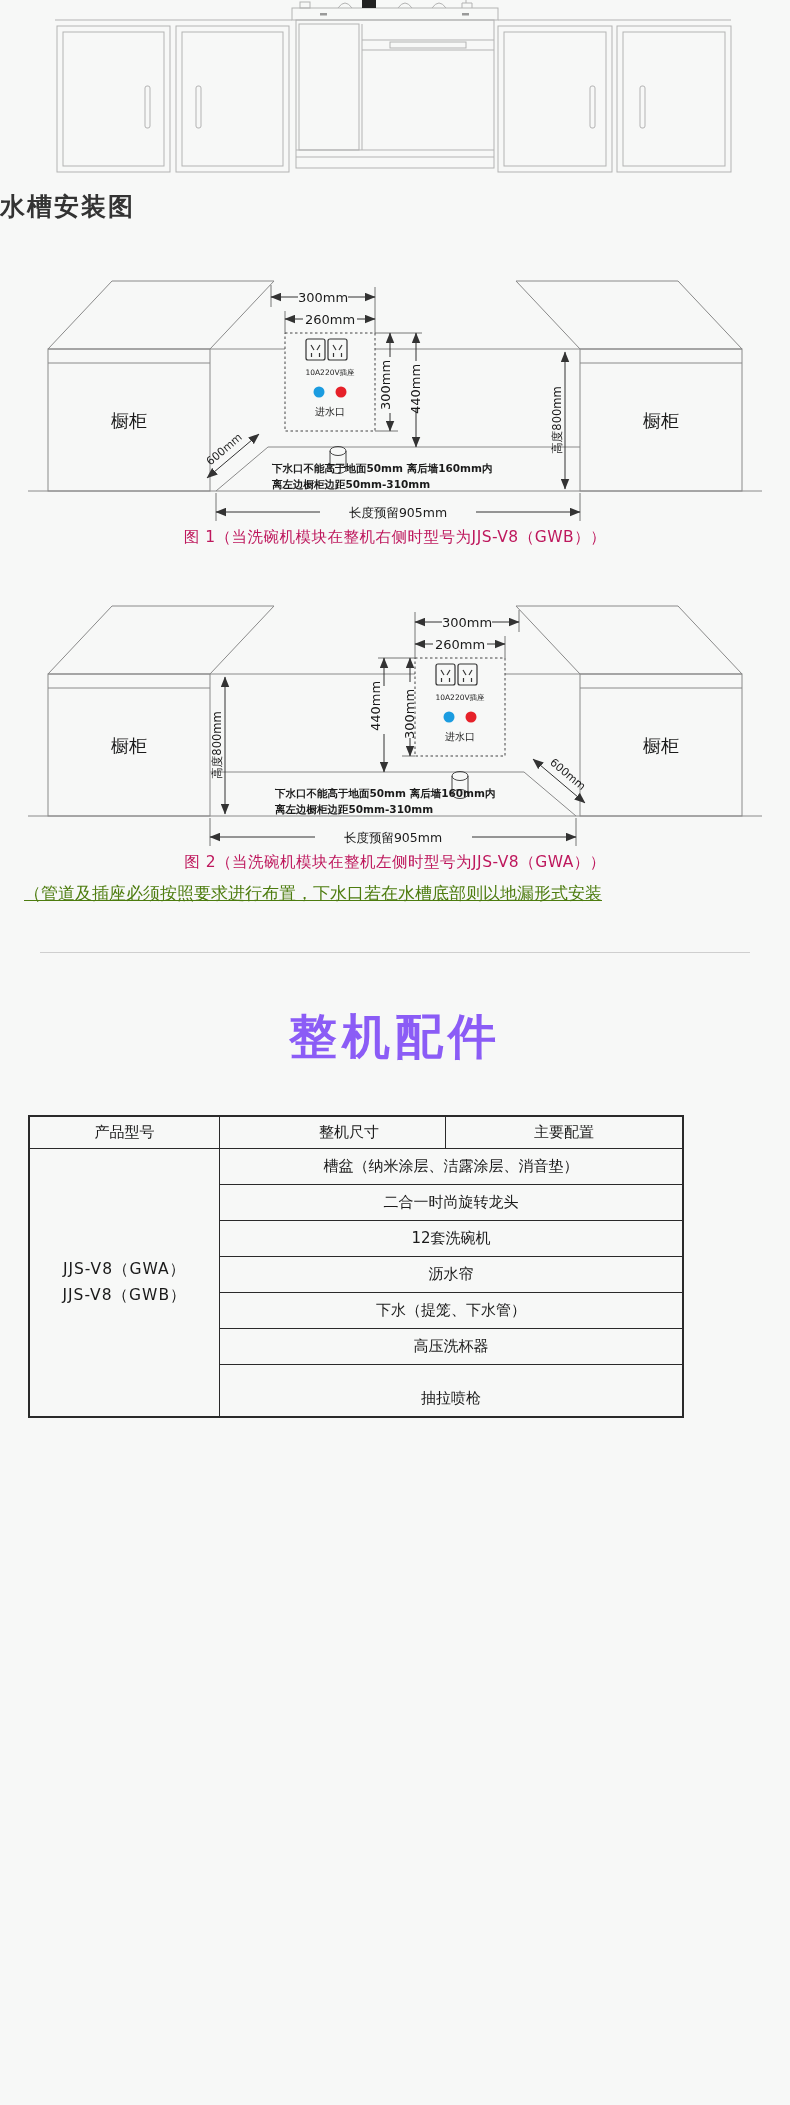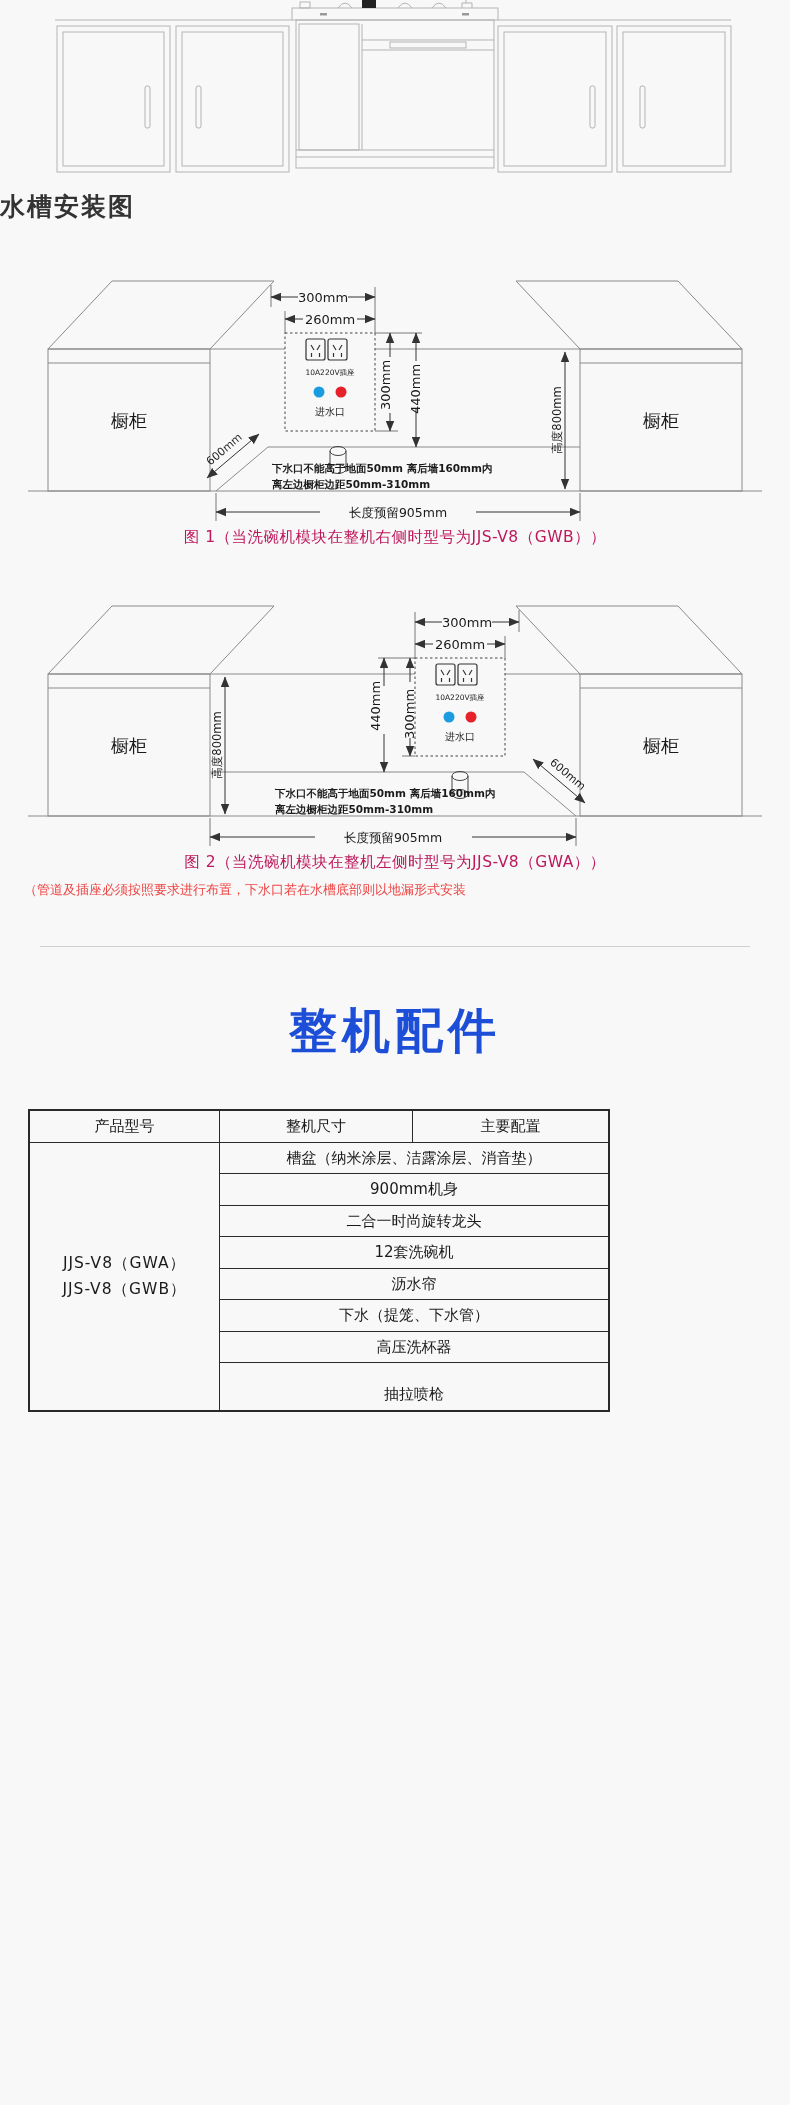--- a/index.html
+++ b/index.html
@@ -13,50 +13,51 @@
   .sec-title{
     text-align:left;font-size:25px;font-weight:600;color:#333;
     margin:12px 0 6px 0;letter-spacing:2px;
   }
   .fig{display:block;margin:0 auto;}
   .fig-caption{
     text-align:center;font-size:15.5px;color:#be185d;
     margin:2px 0 6px 0;letter-spacing:0.5px;
   }
   .fig-note{
-    font-size:13px;color:#ef4444;line-height:1.45;
+    font-size:17px;color:#4d7c0f;line-height:1.45;
     margin:8px 22px 0 24px;
+    text-decoration:underline;
   }
   .fig-note .l2{padding-left:12px;}
   .divider{
     border:none;border-top:1px solid #cfcfcf;
     margin:46px 40px 0 40px;
   }
   .parts-title{
-    text-align:center;font-size:48px;font-weight:700;color:#1d4ed8;
+    text-align:center;font-size:48px;font-weight:700;color:#8b5cf6;
     letter-spacing:5px;margin:52px 0 0 0;
   }
   .parts-table{
-    width:582px;margin:46px 0 0 28px;
+    width:656px;margin:46px 0 0 28px;
     border:2px solid #2a2a2a;background:transparent;
     font-size:15px;color:#1a1a1a;
     box-sizing:border-box;
   }
   .pt-head{display:flex;height:31px;border-bottom:1.5px solid #2a2a2a;}
   .pt-head .th{
     display:flex;align-items:center;justify-content:center;
     box-sizing:border-box;font-size:15px;
   }
   .pt-body{display:flex;height:267px;}
   .col-model,.col-size{
     box-sizing:border-box;display:flex;flex-direction:column;
     align-items:center;justify-content:center;
   }
   .c1{width:190px;border-right:1.5px solid #2a2a2a;}
-  .c2{width:193px;border-right:1.5px solid #2a2a2a;}
+  .c2{width:193px;border-right:1.5px solid #2a2a2a;margin-left:33px;}
   .c3{flex:1;}
   .col-model div{line-height:1.7;font-size:15.5px;letter-spacing:1px;}
   .col-size{font-size:15px;}
   .col-config{flex:1;display:flex;flex-direction:column;}
   .config-row{
     flex:1;display:flex;align-items:center;justify-content:center;
     border-bottom:1.5px solid #2a2a2a;box-sizing:border-box;
   }
   .config-row:last-child{border-bottom:none;margin-top:16px;}
   svg text{font-family:"DejaVu Sans","Liberation Sans",sans-serif;}
@@ -291,21 +292,20 @@
     <div class="th c2">整机尺寸</div>
     <div class="th c3">主要配置</div>
   </div>
   <div class="pt-body">
     <div class="col-model c1">
       <div>JJS-V8（GWA）</div>
       <div>JJS-V8（GWB）</div>
     </div>
     <div class="col-config c3">
       <div class="config-row">槽盆（纳米涂层、洁露涂层、消音垫）</div>
-      <div class="config-row">900mm机身</div>
       <div class="config-row">二合一时尚旋转龙头</div>
       <div class="config-row">12套洗碗机</div>
       <div class="config-row">沥水帘</div>
       <div class="config-row">下水（提笼、下水管）</div>
       <div class="config-row">高压洗杯器</div>
       <div class="config-row">抽拉喷枪</div>
     </div>
   </div>
 </div>
 

